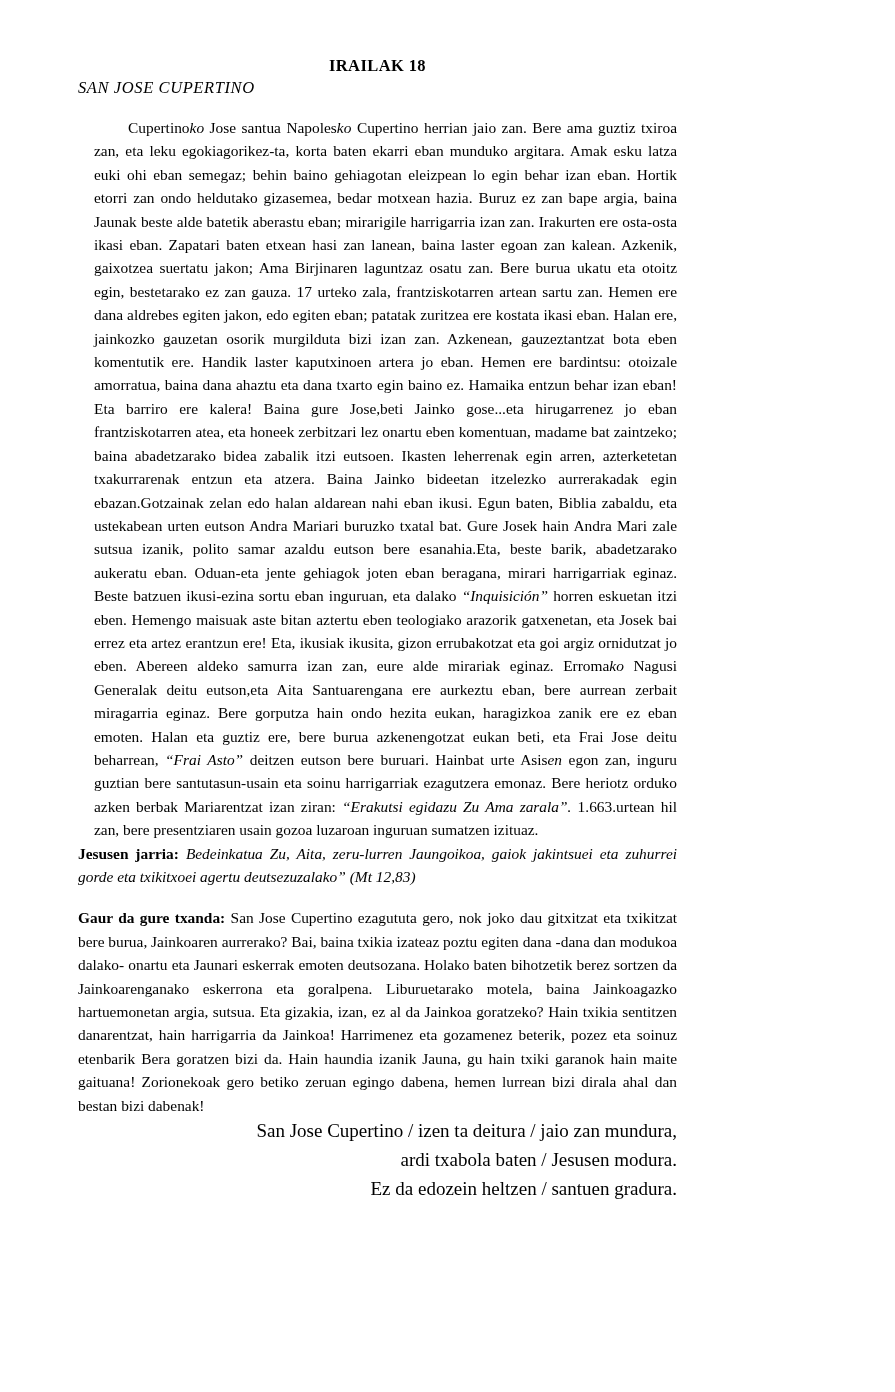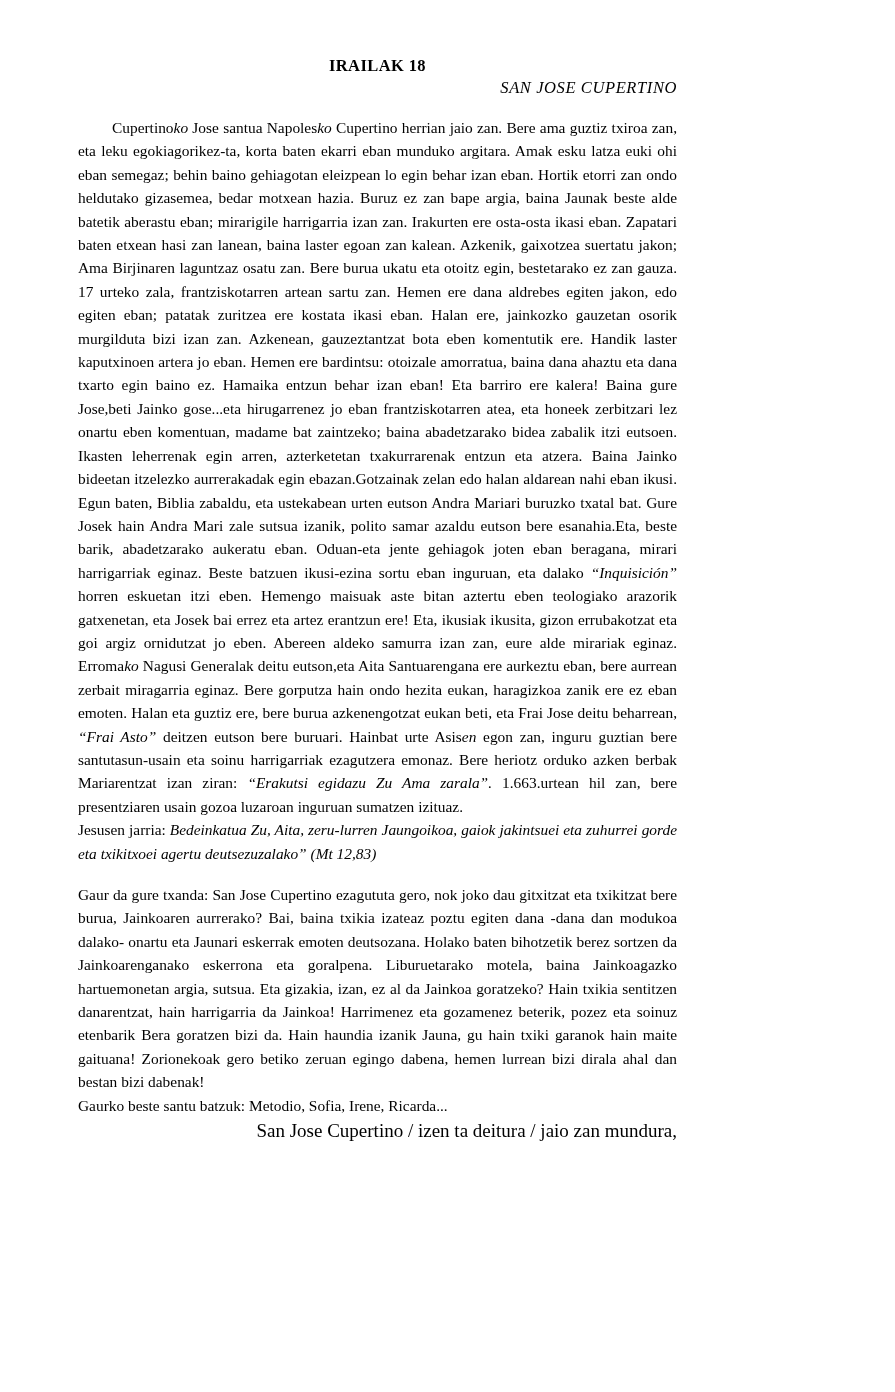--- a/index.html
+++ b/index.html
@@ -22,39 +22,40 @@
   }
   .doc-title {
     text-align: center;
     font-weight: bold;
     font-size: 16.5px;
     letter-spacing: 0.4px;
     margin: 8px 0 2px 0;
     font-family: "Liberation Serif", serif;
   }
   .doc-subtitle {
-    text-align: right;
+    text-align: left;
     font-style: italic;
     font-size: 16.5px;
     letter-spacing: 0.6px;
     margin: 0 0 18px 0;
   }
   .body-text {
     font-size: 15.4px;
     line-height: 1.52;
     text-align: justify;
     text-justify: inter-word;
     margin: 0;
   }
   .para-indent {
     text-indent: 34px;
+    margin-left: 16px;
   }
   .spacer-md { height: 18px; }
   .lead-bold {
-    font-weight: normal;
+    font-weight: bold;
   }
   .ital {
     font-style: italic;
   }
   .verse {
     text-align: right;
     font-size: 19px;
     line-height: 1.52;
     margin: 0;
   }
@@ -72,19 +73,20 @@
 
   <p class="body-text para-indent"><span>Cupertino</span><span class="ital">ko</span><span> Jose santua Napoles</span><span class="ital">ko</span><span> Cupertino herrian jaio zan. Bere ama guztiz txiroa zan, eta leku egokiagorikez-ta, korta baten ekarri eban munduko argitara. Amak esku latza euki ohi eban semegaz; behin baino gehiagotan eleizpean lo egin behar izan eban. Hortik etorri zan ondo heldutako gizasemea, bedar motxean hazia. Buruz ez zan bape argia, baina Jaunak beste alde batetik aberastu eban; mirarigile harrigarria izan zan. Irakurten ere osta-osta ikasi eban. Zapatari baten etxean hasi zan lanean, baina laster egoan zan kalean. Azkenik, gaixotzea suertatu jakon; Ama Birjinaren laguntzaz osatu zan. Bere burua ukatu eta otoitz egin, bestetarako ez zan gauza. 17 urteko zala, frantziskotarren artean sartu zan. Hemen ere dana aldrebes egiten jakon, edo egiten eban; patatak zuritzea ere kostata ikasi eban. Halan ere, jainkozko gauzetan osorik murgilduta bizi izan zan. Azkenean, gauzeztantzat bota eben komentutik ere. Handik laster kaputxinoen artera jo eban. Hemen ere bardintsu: otoizale amorratua, baina dana ahaztu eta dana txarto egin baino ez. Hamaika entzun behar izan eban! Eta barriro ere kalera! Baina gure Jose,beti Jainko gose...eta hirugarrenez jo eban frantziskotarren atea, eta honeek zerbitzari lez onartu eben komentuan, madame bat zaintzeko; baina abadetzarako bidea zabalik itzi eutsoen. Ikasten leherrenak egin arren, azterketetan txakurrarenak entzun eta atzera. Baina Jainko bideetan itzelezko aurrerakadak egin ebazan.Gotzainak zelan edo halan aldarean nahi eban ikusi. Egun baten, Biblia zabaldu, eta ustekabean urten eutson Andra Mariari buruzko txatal bat. Gure Josek hain Andra Mari zale sutsua izanik, polito samar azaldu eutson bere esanahia.Eta, beste barik, abadetzarako aukeratu eban. Oduan-eta jente gehiagok joten eban beragana, mirari harrigarriak eginaz. Beste batzuen ikusi-ezina sortu eban inguruan, eta dalako </span><span class="ital">“Inquisición”</span><span> horren eskuetan itzi eben. Hemengo maisuak aste bitan aztertu eben teologiako arazorik gatxenetan, eta Josek bai errez eta artez erantzun ere! Eta, ikusiak ikusita, gizon errubakotzat eta goi argiz ornidutzat jo eben. Abereen aldeko samurra izan zan, eure alde mirariak eginaz. Erroma</span><span class="ital">ko</span><span> Nagusi Generalak deitu eutson,eta Aita Santuarengana ere aurkeztu  eban, bere aurrean zerbait miragarria eginaz. Bere gorputza hain ondo hezita eukan, haragizkoa zanik ere ez eban emoten. Halan eta guztiz ere, bere burua azkenengotzat eukan beti, eta  Frai Jose deitu beharrean, </span><span class="ital">“Frai Asto”</span><span> deitzen eutson bere buruari. Hainbat urte Asis</span><span class="ital">en</span><span> egon zan, inguru guztian bere santutasun-usain eta soinu harrigarriak ezagutzera emonaz.  Bere heriotz orduko azken berbak Mariarentzat izan ziran: </span><span class="ital">“Erakutsi egidazu Zu Ama zarala”.</span><span> 1.663.urtean hil zan, bere presentziaren usain gozoa luzaroan inguruan sumatzen izituaz.</span></p>
 
   <p class="body-text"><span class="lead-bold">Jesusen jarria:</span> <span class="ital">Bedeinkatua Zu, Aita, zeru-lurren Jaungoikoa, gaiok jakintsuei eta zuhurrei gorde eta txikitxoei agertu deutsezuzalako” (Mt 12,83)</span></p>
 
   <div class="spacer-md"></div>
 
   <p class="body-text"><span class="lead-bold">Gaur da gure txanda:</span><span> San Jose Cupertino ezagututa gero, nok joko dau  gitxitzat eta txikitzat bere burua, Jainkoaren aurrerako? Bai, baina txikia izateaz poztu egiten dana -dana dan modukoa dalako- onartu eta Jaunari eskerrak emoten deutsozana. Holako baten bihotzetik berez sortzen da Jainkoarenganako eskerrona eta goralpena. Liburuetarako motela, baina Jainkoagazko hartuemonetan argia, sutsua. Eta gizakia, izan, ez al da Jainkoa goratzeko? Hain txikia sentitzen danarentzat, hain harrigarria da Jainkoa! Harrimenez eta gozamenez beterik, pozez eta soinuz etenbarik Bera goratzen bizi da. Hain haundia izanik Jauna, gu hain txiki garanok hain maite gaituana! Zorionekoak gero betiko zeruan egingo dabena, hemen lurrean bizi dirala ahal dan bestan bizi dabenak!</span></p>
 
 
-  <p class="body-text"><span class="lead-bold">Gaurko beste santu batzuk:</span><span> Metodio, Sofia, Irene, Ricarda...</span></p>
 
   <div class="verse">
     <span class="verse-line">San Jose Cupertino / izen ta deitura / jaio zan mundura,</span>
+    <span class="verse-line">ardi txabola baten / Jesusen modura.</span>
+    <span class="verse-line">Ez da edozein heltzen / santuen gradura.</span>
   </div>
 
 </div>
 
 </body></html>

